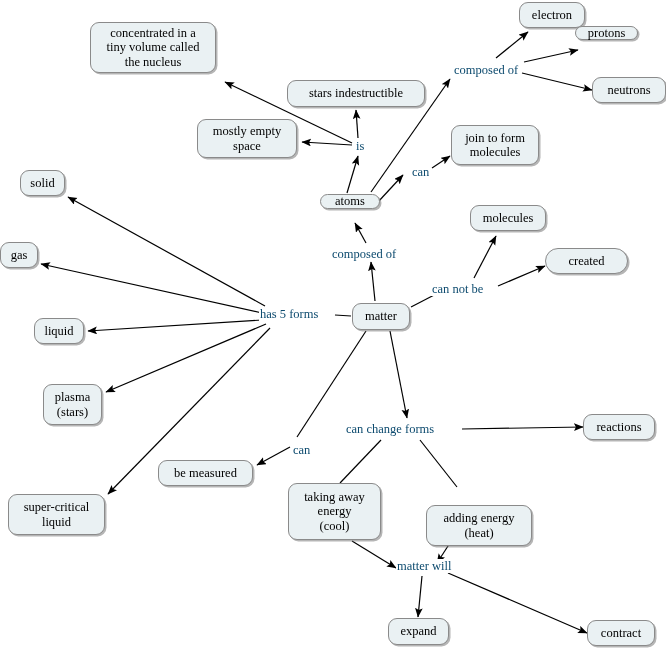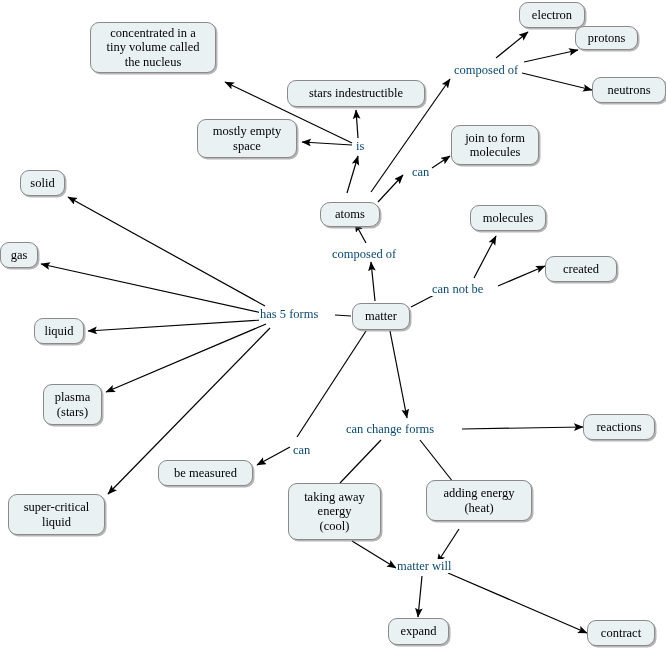--- a/index.html
+++ b/index.html
@@ -96,44 +96,44 @@
         <path d="M 422 576 L 418 617" fill="none" stroke="#000000" stroke-width="1.2" marker-end="url(#arrowhead)"></path>
         <path d="M 448 573 L 587 633" fill="none" stroke="#000000" stroke-width="1.2" marker-end="url(#arrowhead)"></path>
       </g>
   </svg>
 
   <div id="node-layer">
       <div class="node" style="left: 90px; top: 22px; width: 126px; height: 51px;">concentrated in a
 tiny volume called
 the nucleus</div>
       <div class="node" style="left: 519px; top: 2px; width: 66px; height: 26px;">electron</div>
-      <div class="node" style="left: 575px; top: 26px; width: 63px; height: 24px;">protons</div>
+      <div class="node" style="left: 575px; top: 26px; width: 63px; height: 14px;">protons</div>
       <div class="node" style="left: 592px; top: 77px; width: 74px; height: 26px;">neutrons</div>
       <div class="node" style="left: 287px; top: 80px; width: 138px; height: 27px;">stars indestructible</div>
       <div class="node" style="left: 197px; top: 119px; width: 100px; height: 39px;">mostly empty
 space</div>
       <div class="node" style="left: 451px; top: 125px; width: 88px; height: 40px;">join to form
 molecules</div>
-      <div class="node" style="left: 320px; top: 202px; width: 60px; height: 25px; border-radius: 10px;">atoms</div>
+      <div class="node" style="left: 320px; top: 194px; width: 60px; height: 15px; border-radius: 10px;">atoms</div>
       <div class="node" style="left: 470px; top: 205px; width: 76px; height: 26px;">molecules</div>
-      <div class="node" style="left: 545px; top: 256px; width: 72px; height: 26px;">created</div>
+      <div class="node" style="left: 545px; top: 248px; width: 83px; height: 26px; border-radius: 13px;">created</div>
       <div class="node" style="left: 20px; top: 170px; width: 45px; height: 26px;">solid</div>
       <div class="node" style="left: 0px; top: 242px; width: 38px; height: 26px;">gas</div>
       <div class="node" style="left: 34px; top: 318px; width: 50px; height: 26px;">liquid</div>
       <div class="node" style="left: 43px; top: 384px; width: 59px; height: 41px;">plasma
 (stars)</div>
       <div class="node" style="left: 8px; top: 494px; width: 97px; height: 41px;">super-critical
 liquid</div>
       <div class="node" style="left: 352px; top: 303px; width: 58px; height: 27px;">matter</div>
       <div class="node" style="left: 583px; top: 414px; width: 72px; height: 26px;">reactions</div>
       <div class="node" style="left: 158px; top: 460px; width: 95px; height: 26px;">be measured</div>
       <div class="node" style="left: 288px; top: 483px; width: 93px; height: 57px;">taking away
 energy
 (cool)</div>
-      <div class="node" style="left: 426px; top: 480px; width: 106px; height: 41px;">adding energy
+      <div class="node" style="left: 426px; top: 505px; width: 106px; height: 41px;">adding energy
 (heat)</div>
       <div class="node" style="left: 388px; top: 618px; width: 61px; height: 27px;">expand</div>
       <div class="node" style="left: 587px; top: 620px; width: 68px; height: 26px;">contract</div>
     </div>
   <div id="label-layer">
       <div class="linklabel" style="left: 355px; top: 139px;">is</div>
       <div class="linklabel" style="left: 453px; top: 63px;">composed of</div>
       <div class="linklabel" style="left: 411px; top: 165px;">can</div>
       <div class="linklabel" style="left: 331px; top: 247px;">composed of</div>
       <div class="linklabel" style="left: 431px; top: 282px;">can not be</div>

